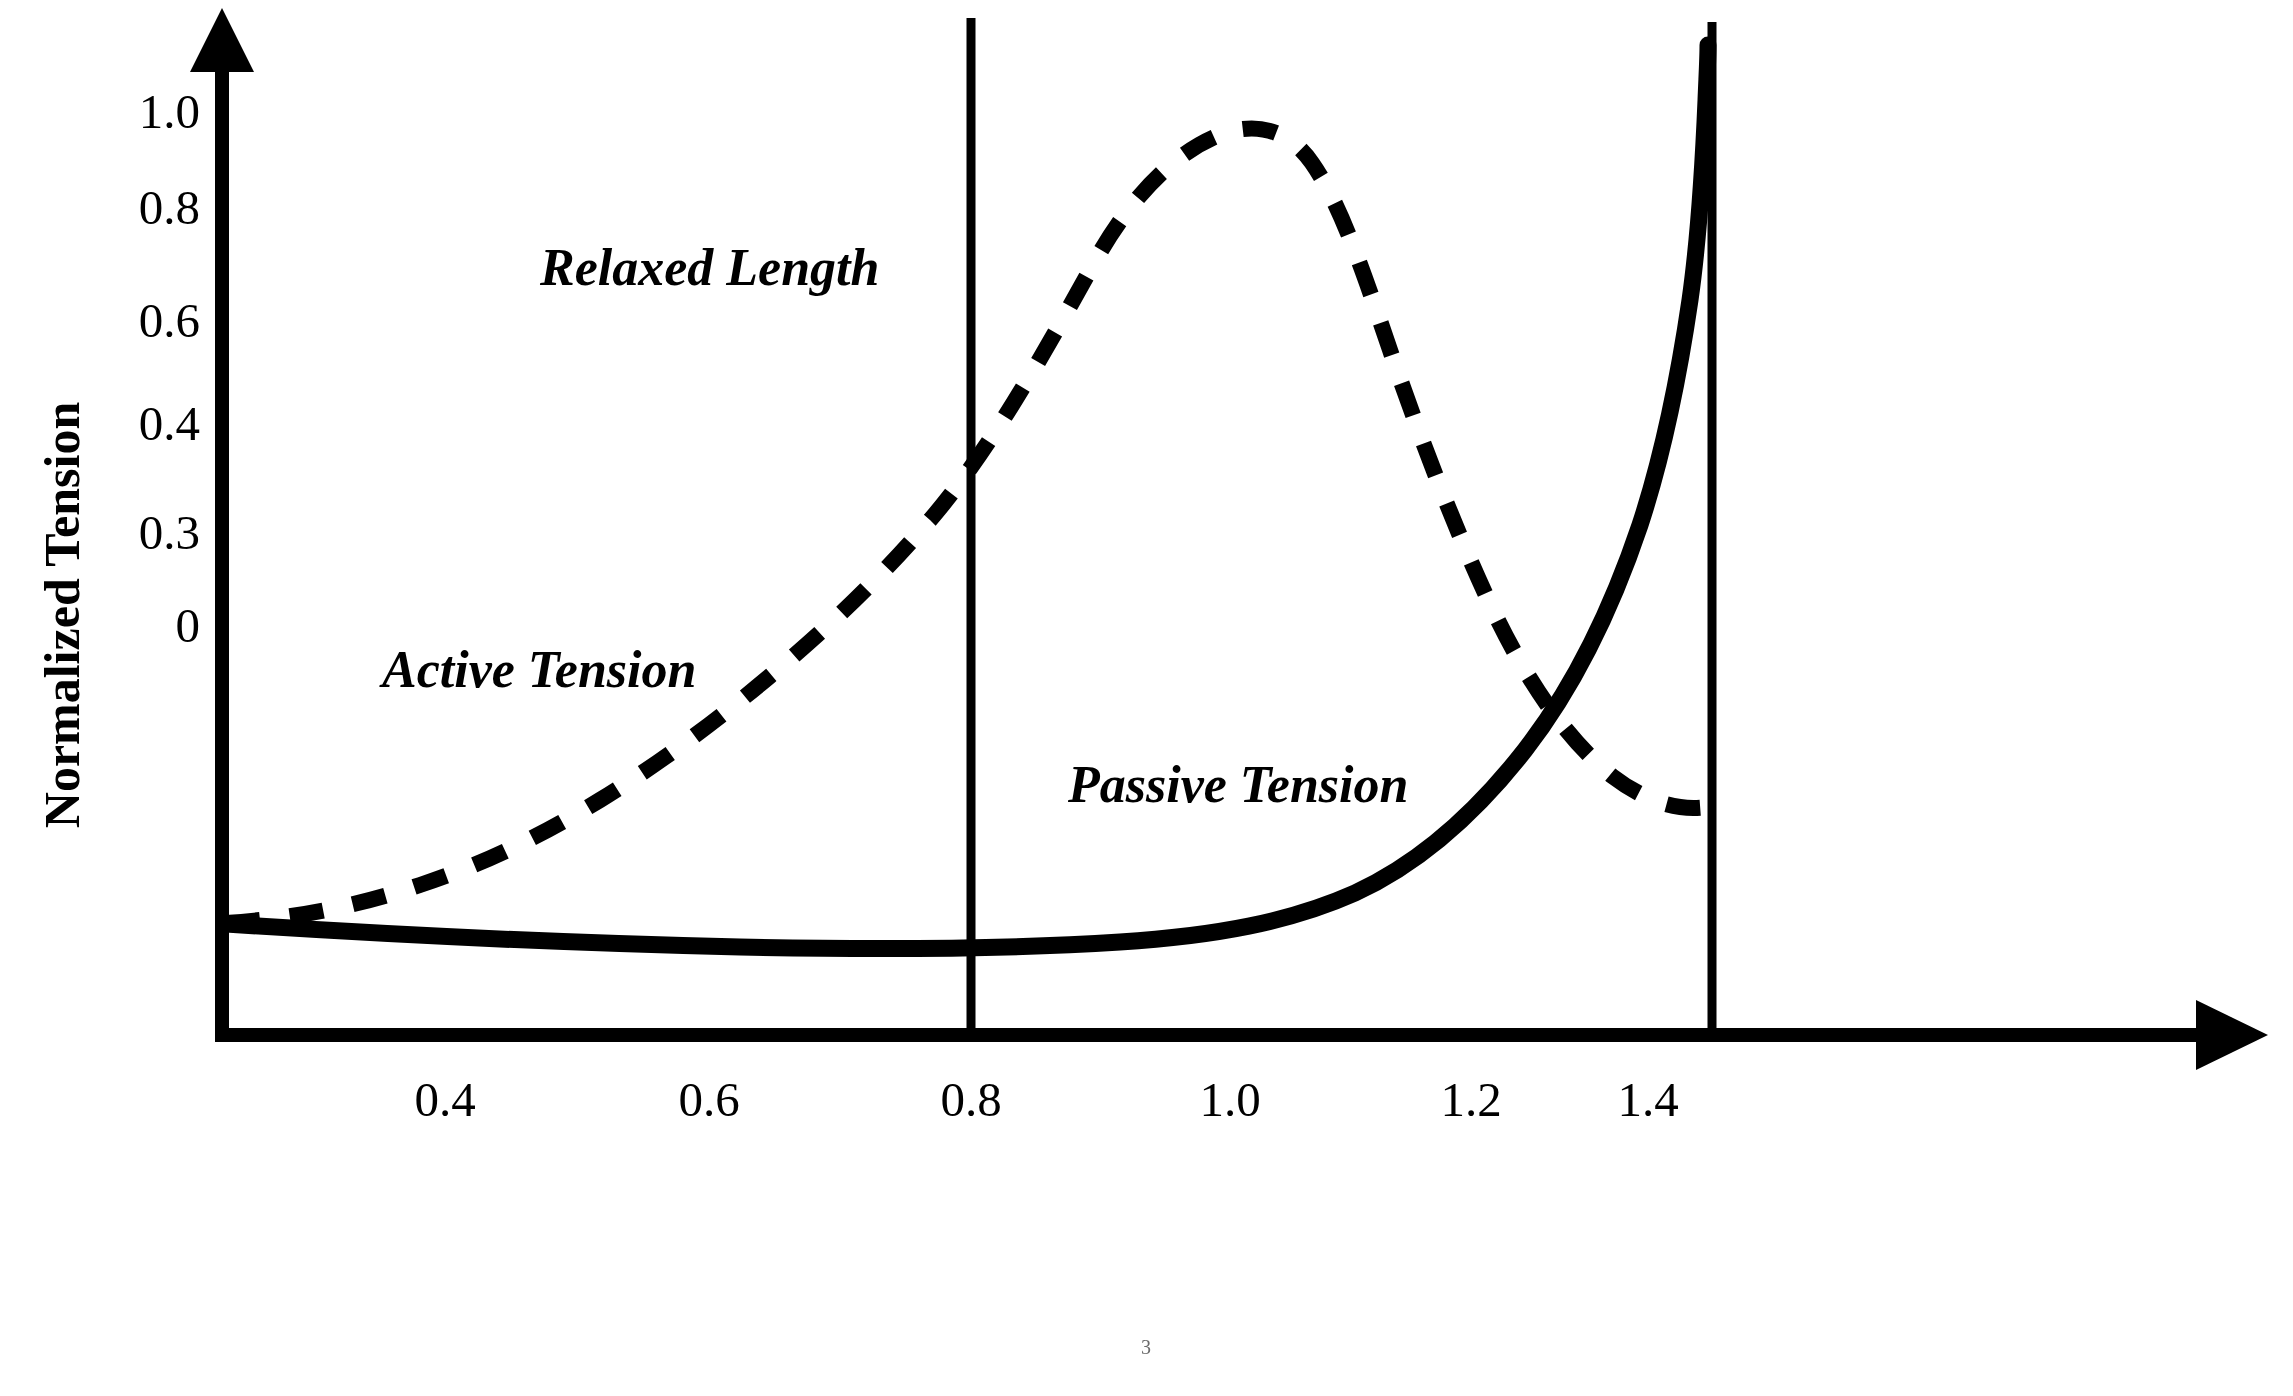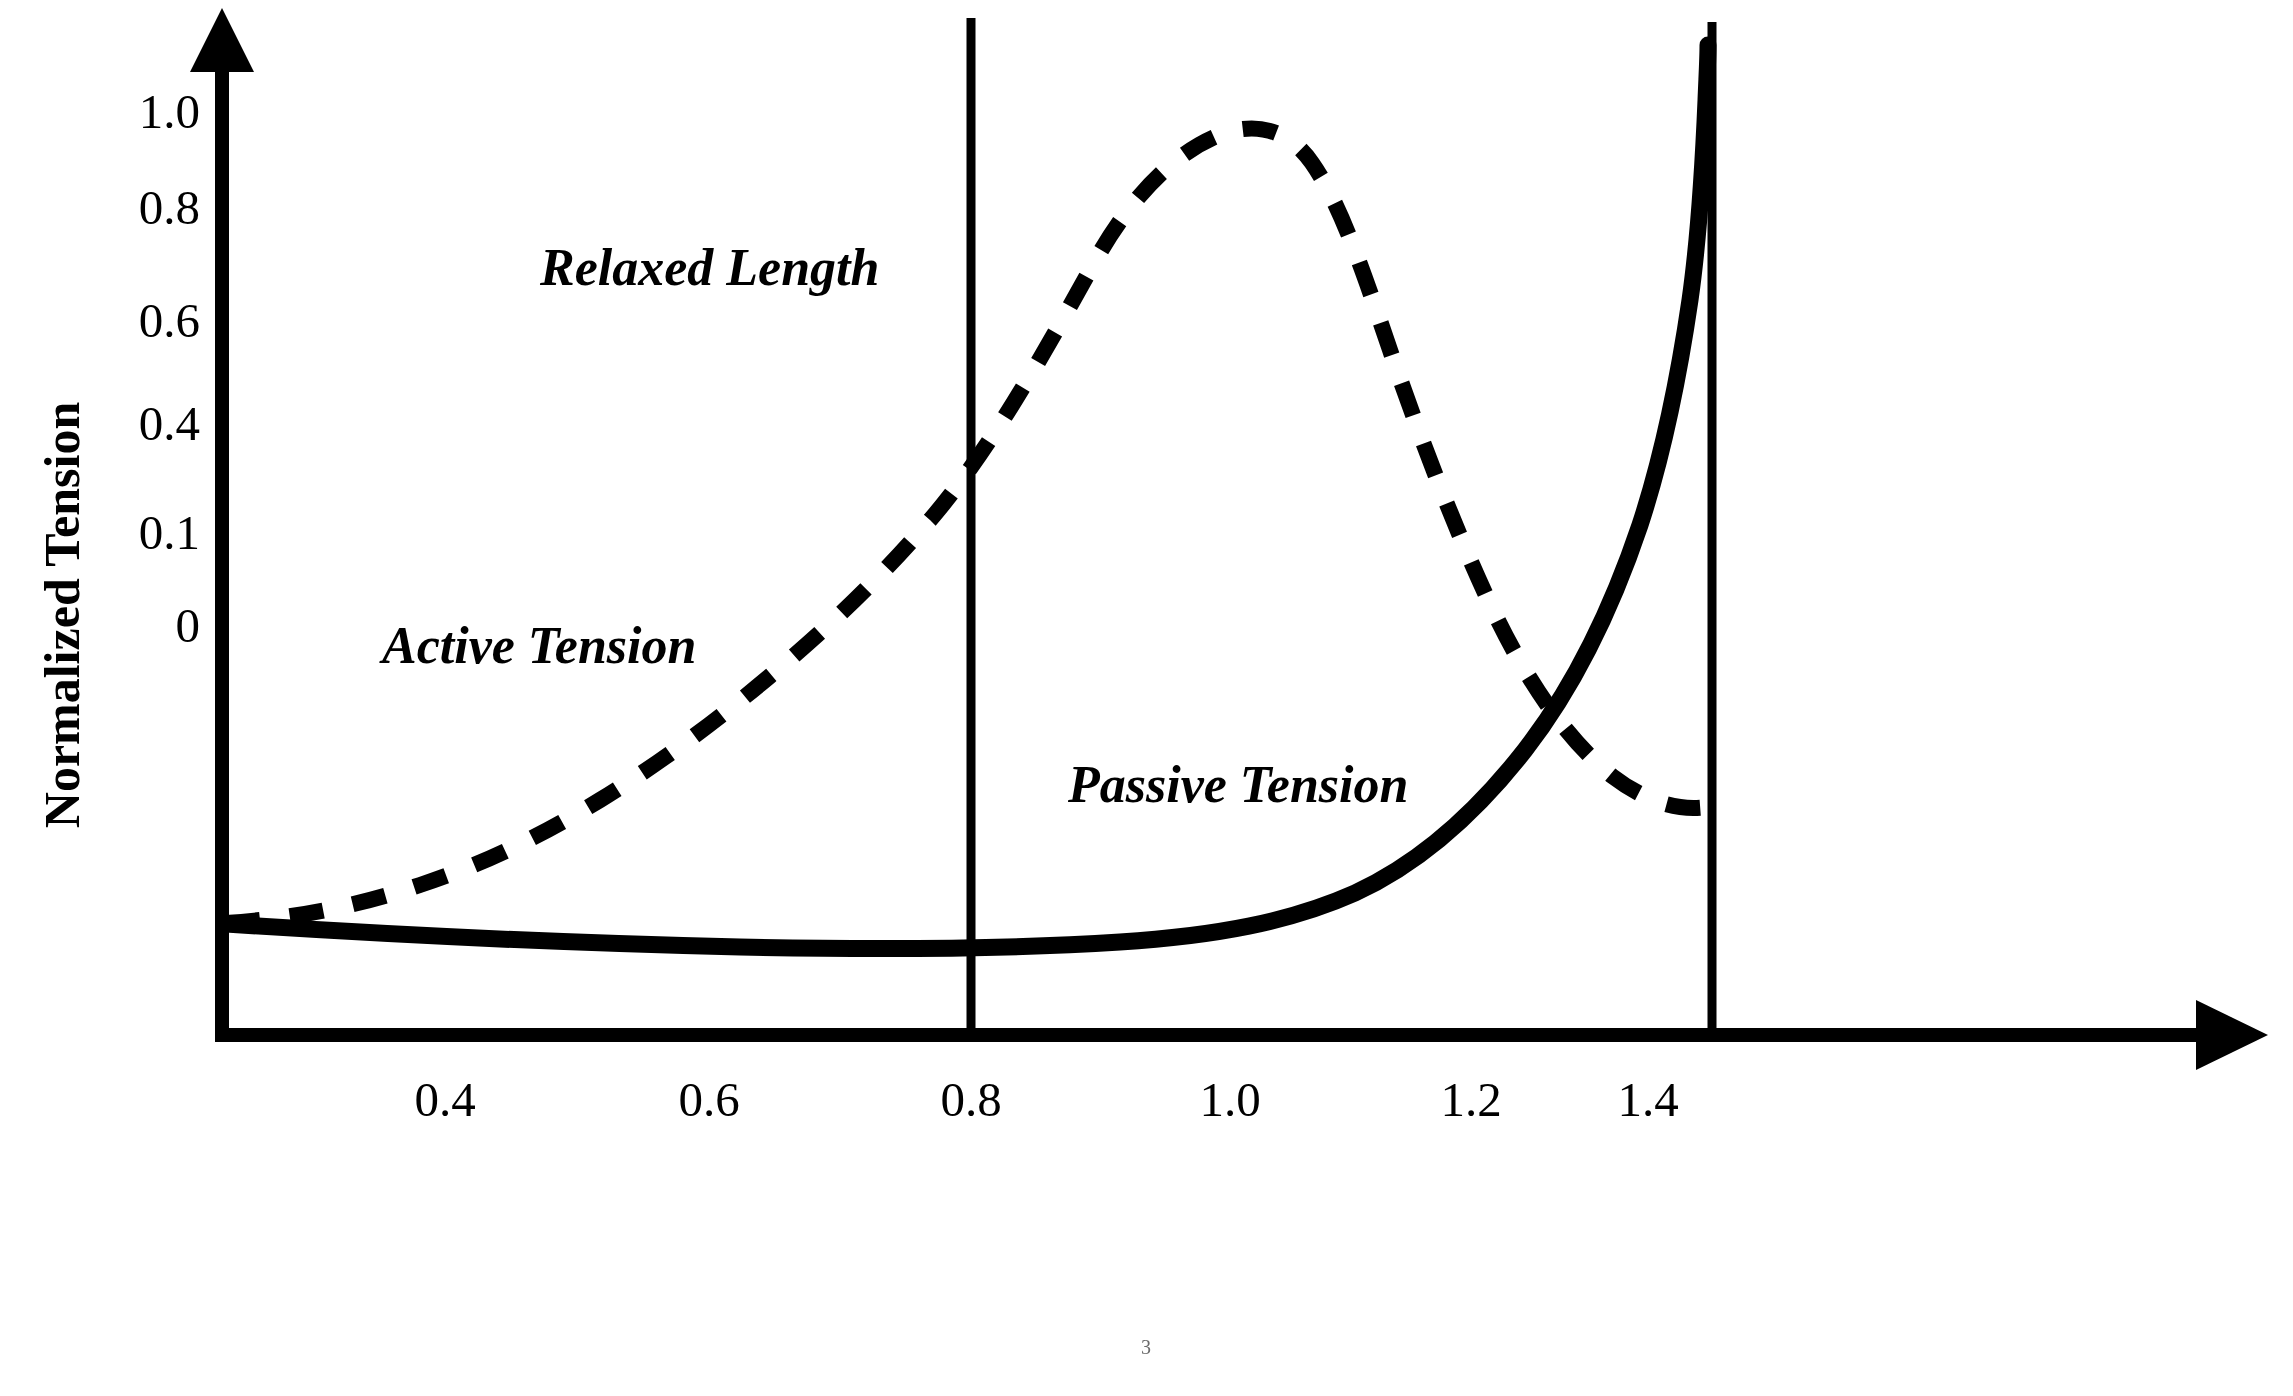--- a/index.html
+++ b/index.html
@@ -72,21 +72,21 @@
     white-space: nowrap;
     line-height: 1;
     font-weight: bold;
   }
   #annotation-relaxed-length {
     left: 540px;
     top: 242px;
   }
   #annotation-active-tension {
     left: 382px;
-    top: 620px;
+    top: 644px;
   }
   #annotation-passive-tension {
     left: 1068px;
     top: 743px;
     margin-top: 16px;
   }
   #page-number {
     position: absolute;
     left: 1146px;
     top: 1337px;
@@ -140,21 +140,21 @@
              C 1662,458 1678,382 1690,300
              C 1698,244 1703,170 1706,100
              C 1707,75 1708,58 1708,45"></path>
 
   </svg>
 
   <div class="tick-label y" style="left:200px; top:111px;">1.0</div>
   <div class="tick-label y" style="left:200px; top:207px;">0.8</div>
   <div class="tick-label y" style="left:200px; top:320px;">0.6</div>
   <div class="tick-label y" style="left:200px; top:423px;">0.4</div>
-  <div class="tick-label y" style="left:200px; top:532px;">0.1</div>
+  <div class="tick-label y" style="left:200px; top:532px;">0.3</div>
   <div class="tick-label y" style="left:200px; top:625px;">0</div>
 
   <div class="tick-label x" style="left:445px; top:1075px;">0.4</div>
   <div class="tick-label x" style="left:709px; top:1075px;">0.6</div>
   <div class="tick-label x" style="left:971px; top:1075px;">0.8</div>
   <div class="tick-label x" style="left:1230px; top:1075px;">1.0</div>
   <div class="tick-label x" style="left:1471px; top:1075px;">1.2</div>
   <div class="tick-label x" style="left:1648px; top:1075px;">1.4</div>
 
   <div class="curve-annotation" id="annotation-relaxed-length">Relaxed Length</div>

